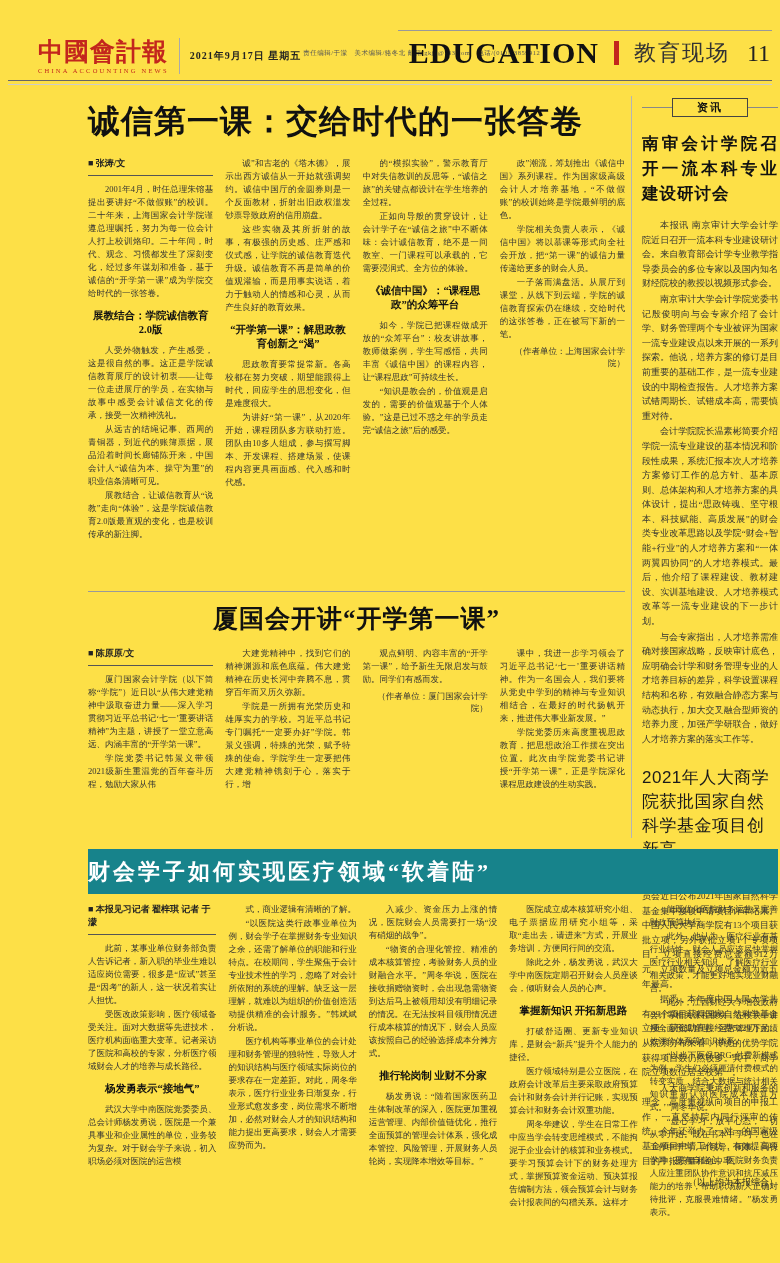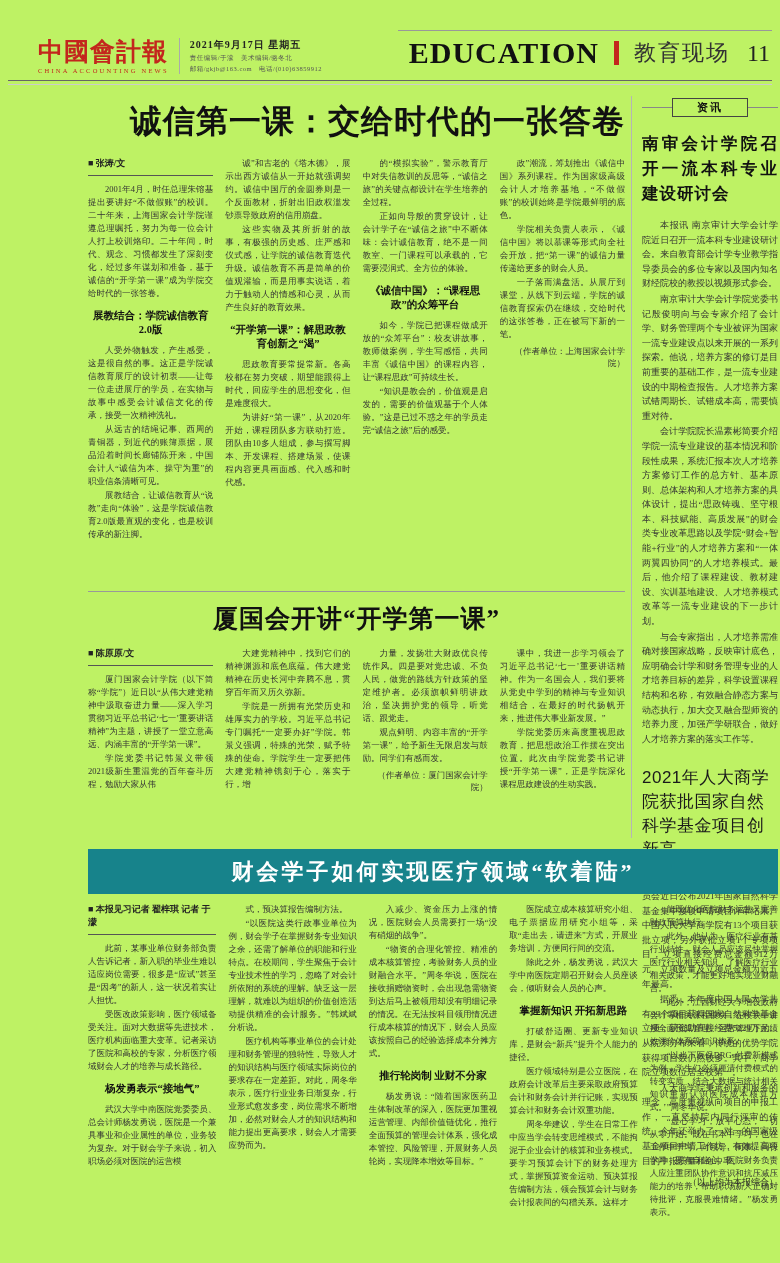--- a/index.html
+++ b/index.html
@@ -1,41 +1,41 @@
 <!DOCTYPE html>
 <html><head>
 <meta charset="utf-8">
 <style>
   html,body{margin:0;padding:0;background:#e8e8e6;}
   .page{
-    position:relative;width:780px;height:1263px;background:#bef264;margin:0 auto;
+    position:relative;width:780px;height:1263px;background:#fde047;margin:0 auto;
     font-family:"Liberation Serif","DejaVu Serif",serif;color:#222;overflow:hidden;
   }
   
   .edu-toprule{position:absolute;left:398px;right:8px;top:30px;border-top:1px solid #999;}
   .masthead-left{position:absolute;left:38px;top:38px;display:flex;align-items:center;gap:10px;}
   .logo-cn{font-size:25px;font-weight:bold;color:#c3261d;letter-spacing:1px;line-height:26px;font-family:"Liberation Serif",serif;}
   .logo-en{font-size:6.5px;color:#c3261d;letter-spacing:2.2px;margin-top:2px;}
   .mast-vline{width:1px;height:36px;background:#aaa;}
-  .dateblock{display:flex;flex-direction:column;gap:2px;}
+  .dateblock{display:flex;flex-direction:row;gap:2px;}
   .date-main{font-size:10px;font-weight:bold;color:#222;letter-spacing:1px;}
   .date-sub{font-size:6.5px;color:#555;letter-spacing:.5px;}
   .masthead-right{position:absolute;right:10px;top:36px;display:flex;align-items:center;gap:15px;}
   .edu-en{font-size:30px;font-weight:bold;letter-spacing:1px;color:#111;font-family:"Liberation Serif",serif;}
   .edu-bar{width:5px;height:24px;background:#c3261d;}
   .edu-cn{font-size:22px;color:#333;letter-spacing:2px;font-family:"Liberation Sans",sans-serif;}
   .edu-no{font-size:24px;color:#222;margin-left:2px;}
   .head-rule1{position:absolute;left:8px;right:8px;top:80px;border-top:1.5px solid #666;}
   .head-rule2{position:absolute;left:8px;right:8px;top:84px;border-top:1px solid #ccc;}
   
   .main{position:absolute;left:88px;top:92px;width:537px;}
   .vdiv{position:absolute;left:631px;top:96px;height:742px;border-left:1px solid #b5b5b5;}
   .sidebar{position:absolute;left:642px;top:96px;width:136px;}
   
-  .h1{font-size:32px;font-weight:bold;text-align:right;letter-spacing:1px;margin:8px 0 0 0;color:#111;}
+  .h1{font-size:32px;font-weight:bold;text-align:left;letter-spacing:1px;margin:8px 0 0 0;color:#111;}
   .h2{font-size:25px;font-weight:bold;text-align:center;letter-spacing:1px;margin:10px 0 8px 0;color:#111;}
   .cols{display:flex;gap:12px;overflow:hidden;}
   .cols .col{flex:1;overflow:hidden;}
   .a1{margin-top:13px;height:422px;}
   .a2{margin-top:12px;height:206px;}
   .a3{height:348px;}
   .bp{font-size:8.5px;line-height:13px;text-align:justify;text-indent:2em;margin:0 0 1px 0;color:#333;}
   .sub{font-size:10.5px;font-weight:bold;text-align:center;line-height:14px;margin:9px 0 7px 0;color:#111;}
   .byl{font-size:9px;font-weight:bold;color:#222;border-bottom:1px solid #555;padding-bottom:5px;margin-bottom:7px;}
   .credit{font-size:8.5px;text-align:right;margin-top:5px;color:#333;}
@@ -43,21 +43,21 @@
   
   .news-label{display:flex;align-items:center;margin:2px 0 14px 0;}
   .news-label .ln{flex:1;border-top:1px solid #888;}
   .news-label .bx{border:1px solid #444;padding:1px 24px;font-size:11px;font-weight:bold;letter-spacing:2px;color:#111;}
   .sb-title1{font-size:16.5px;font-weight:bold;line-height:25px;text-align:justify;letter-spacing:1px;color:#111;margin:10px 0 12px 0;}
   .sb-title2{font-size:17px;font-weight:500;line-height:24px;letter-spacing:.5px;color:#1a1a1a;margin:20px 0 12px 0;font-family:"Liberation Sans","DejaVu Sans",sans-serif;}
   .sb-p{font-size:9px;line-height:14.6px;text-align:justify;text-indent:2em;margin:0 0 1px 0;color:#333;}
   .sb-footer{font-size:9px;text-align:right;margin-top:8px;color:#222;}
   
   .tealbar{position:absolute;left:88px;top:849px;width:690px;height:45px;background:#17838b;}
-  .tealbar .t{color:#fff;font-size:22px;font-weight:bold;letter-spacing:3px;text-align:center;line-height:45px;}
+  .tealbar .t{color:#fff;font-size:22px;font-weight:bold;letter-spacing:3px;text-align:left;line-height:45px;}
   .bottom{position:absolute;left:88px;top:903px;width:690px;}
 </style>
 </head>
 <body>
 
 <div class="page">
 
   <div class="edu-toprule"></div>
 
   <div class="masthead-left">
@@ -121,21 +121,20 @@
         <div class="col">
           <div class="byl">■ 陈原原/文</div>
           <p class="bp">厦门国家会计学院（以下简称“学院”）近日以“从伟大建党精神中汲取奋进力量——深入学习贯彻习近平总书记‘七一’重要讲话精神”为主题，讲授了一堂立意高远、内涵丰富的“开学第一课”。</p>
           <p class="bp">学院党委书记韩景义带领2021级新生重温党的百年奋斗历程，勉励大家从伟</p>
         </div>
         <div class="col">
           <p class="bp">大建党精神中，找到它们的精神渊源和底色底蕴。伟大建党精神在历史长河中奔腾不息，贯穿百年而又历久弥新。</p>
           <p class="bp">学院是一所拥有光荣历史和雄厚实力的学校。习近平总书记专门嘱托“一定要办好”学院。韩景义强调，特殊的光荣，赋予特殊的使命。学院学生一定要把伟大建党精神镌刻于心，落实于行，增</p>
         </div>
         <div class="col">
-          <p class="bp">力量，发扬壮大财政优良传统作风。四是要对党忠诚、不负人民，做党的路线方针政策的坚定维护者。必须旗帜鲜明讲政治，坚决拥护党的领导，听党话、跟党走。</p>
           <p class="bp">观点鲜明、内容丰富的“开学第一课”，给予新生无限启发与鼓励。同学们有感而发。</p>
           <div class="credit">（作者单位：厦门国家会计学院）</div>
         </div>
         <div class="col">
           <p class="bp">课中，我进一步学习领会了习近平总书记‘七一’重要讲话精神。作为一名国会人，我们要将从党史中学到的精神与专业知识相结合，在最好的时代扬帆开来，推进伟大事业新发展。”</p>
           <p class="bp">学院党委历来高度重视思政教育，把思想政治工作摆在突出位置。此次由学院党委书记讲授“开学第一课”，正是学院深化课程思政建设的生动实践。</p>
         </div>
       </div>
   </div>
 
@@ -169,21 +168,21 @@
   <div class="bottom">
     <div class="cols a3">
         <div class="col">
           <div class="byl">■ 本报见习记者 翟梓琪 记者 于濛</div>
           <p class="bp">此前，某事业单位财务部负责人告诉记者，新入职的毕业生难以适应岗位需要，很多是“应试”甚至是“因考”的新人，这一状况着实让人担忧。</p>
           <p class="bp">受医改政策影响，医疗领域备受关注。面对大数据等先进技术，医疗机构面临重大变革。记者采访了医院和高校的专家，分析医疗领域财会人才的培养与成长路径。</p>
           <div class="sub">杨发勇表示“接地气”</div>
           <p class="bp">武汉大学中南医院党委委员、总会计师杨发勇说，医院是一个兼具事业和企业属性的单位，业务较为复杂。对于财会学子来说，初入职场必须对医院的运营模</p>
         </div>
         <div class="col">
-          <p class="bp">式，预决算报告编制方法。</p>
+          <p class="bp">式，商业逻辑有清晰的了解。</p>
           <p class="bp">“以医院这类行政事业单位为例，财会学子在掌握财务专业知识之余，还需了解单位的职能和行业特点。在校期间，学生聚焦于会计专业技术性的学习，忽略了对会计所依附的系统的理解。缺乏这一层理解，就难以为组织的价值创造活动提供精准的会计服务。”韩斌斌分析说。</p>
           <p class="bp">医疗机构等事业单位的会计处理和财务管理的独特性，导致人才的知识结构与医疗领域实际岗位的要求存在一定差距。对此，周冬华表示，医疗行业业务日渐复杂，行业形式愈发多变，岗位需求不断增加，必然对财会人才的知识结构和能力提出更高要求，财会人才需要应势而为。</p>
         </div>
         <div class="col">
           <p class="bp">入减少、资金压力上涨的情况，医院财会人员需要打一场“没有硝烟的战争”。</p>
           <p class="bp">“物资的合理化管控、精准的成本核算管控，考验财务人员的业财融合水平。”周冬华说，医院在接收捐赠物资时，会出现急需物资到达后马上被领用却没有明细记录的情况。在无法按科目领用情况进行成本核算的情况下，财会人员应该按照自己的经验选择成本分摊方式。</p>
           <div class="sub">推行轮岗制 业财不分家</div>
           <p class="bp">杨发勇说：“随着国家医药卫生体制改革的深入，医院更加重视运营管理、内部价值链优化，推行全面预算的管理会计体系，强化成本管控、风险管理，开展财务人员轮岗，实现降本增效等目标。”</p>
         </div>
         <div class="col">

